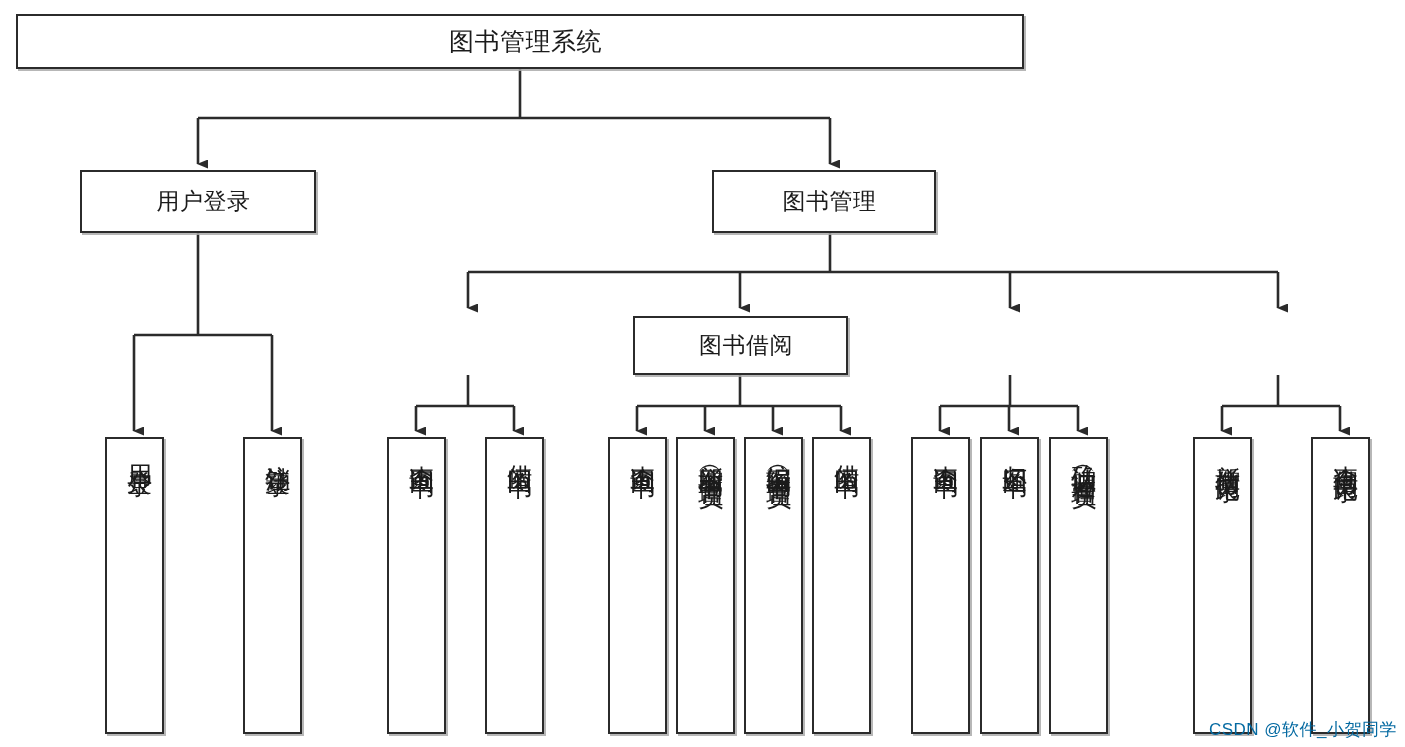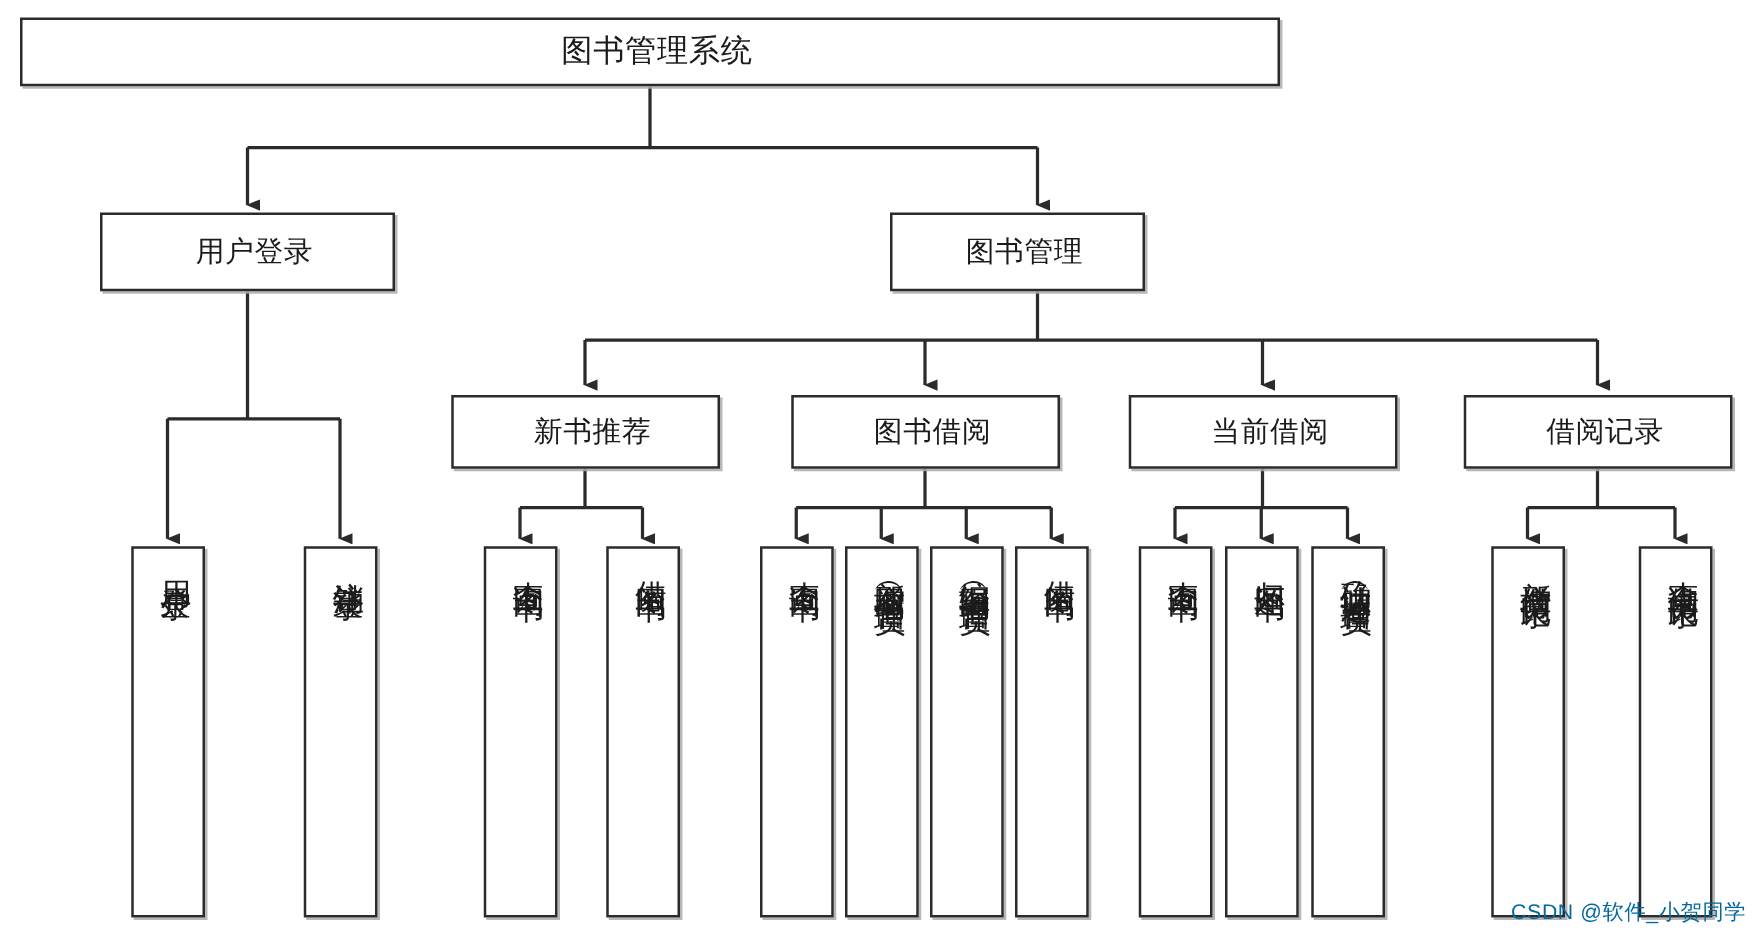--- a/index.html
+++ b/index.html
@@ -137,36 +137,27 @@
     </g>
   </svg>
 
   <div class="node root horiz" style="left:16px; top:14px; width:1008px; height:55px;">
     <span class="node-label">图书管理系统</span>
   </div>
 
   <div class="node level2 horiz" style="left:80px; top:170px; width:236px; height:63px;">
     <span class="node-label">用户登录</span>
   </div>
-  <div class="node level2 horiz" style="left:712px; top:170px; width:204px; height:63px;">
+  <div class="node level2 horiz" style="left:712px; top:170px; width:224px; height:63px;">
     <span class="node-label">图书管理</span>
   </div>
 
-  <div class="node level2 horiz" style="left:361px; top:316px; width:215px; height:59px;">
-    <span class="node-label">新书推荐</span>
-  </div>
   <div class="node level2 horiz" style="left:633px; top:316px; width:215px; height:59px;align-items:center;">
     <span class="node-label">图书借阅</span>
   </div>
-  <div class="node level2 horiz" style="left:903px; top:316px; width:215px; height:59px;">
-    <span class="node-label">当前借阅</span>
-  </div>
-  <div class="node level2 horiz" style="left:1171px; top:316px; width:215px; height:59px;">
-    <span class="node-label">借阅记录</span>
-  </div>
 
   <div class="node leaf" style="left:105px; top:437px; width:59px; height:297px;">
     <span class="node-label">用户登录</span>
   </div>
   <div class="node leaf" style="left:243px; top:437px; width:59px; height:297px;">
     <span class="node-label">注销登录</span>
   </div>
 
   <div class="node leaf" style="left:387px; top:437px; width:59px; height:297px;">
     <span class="node-label">查询图书</span>

